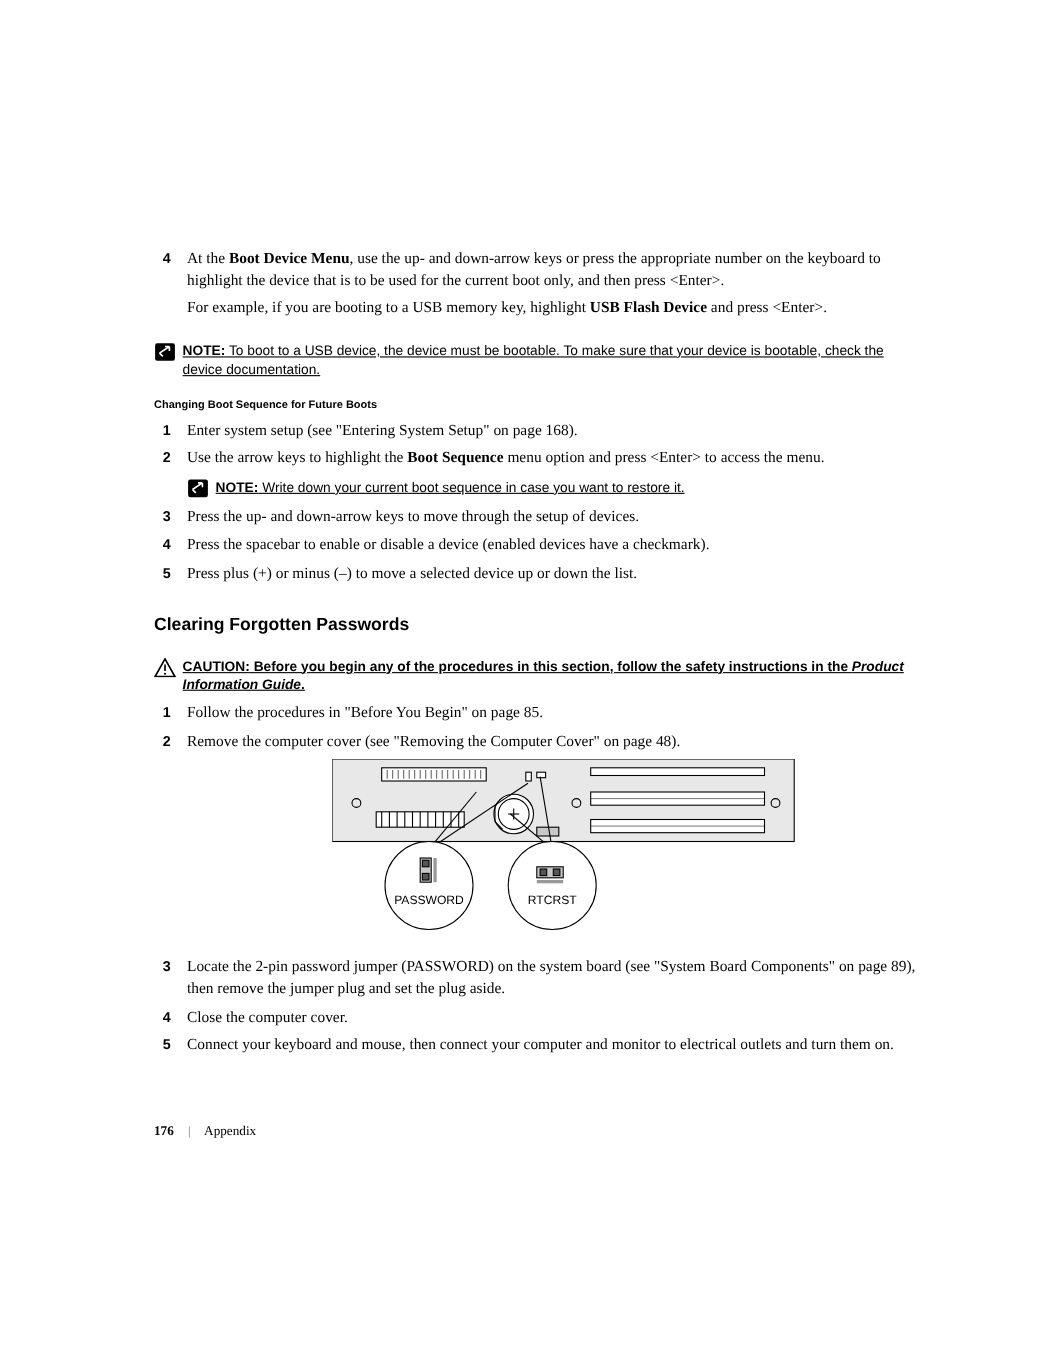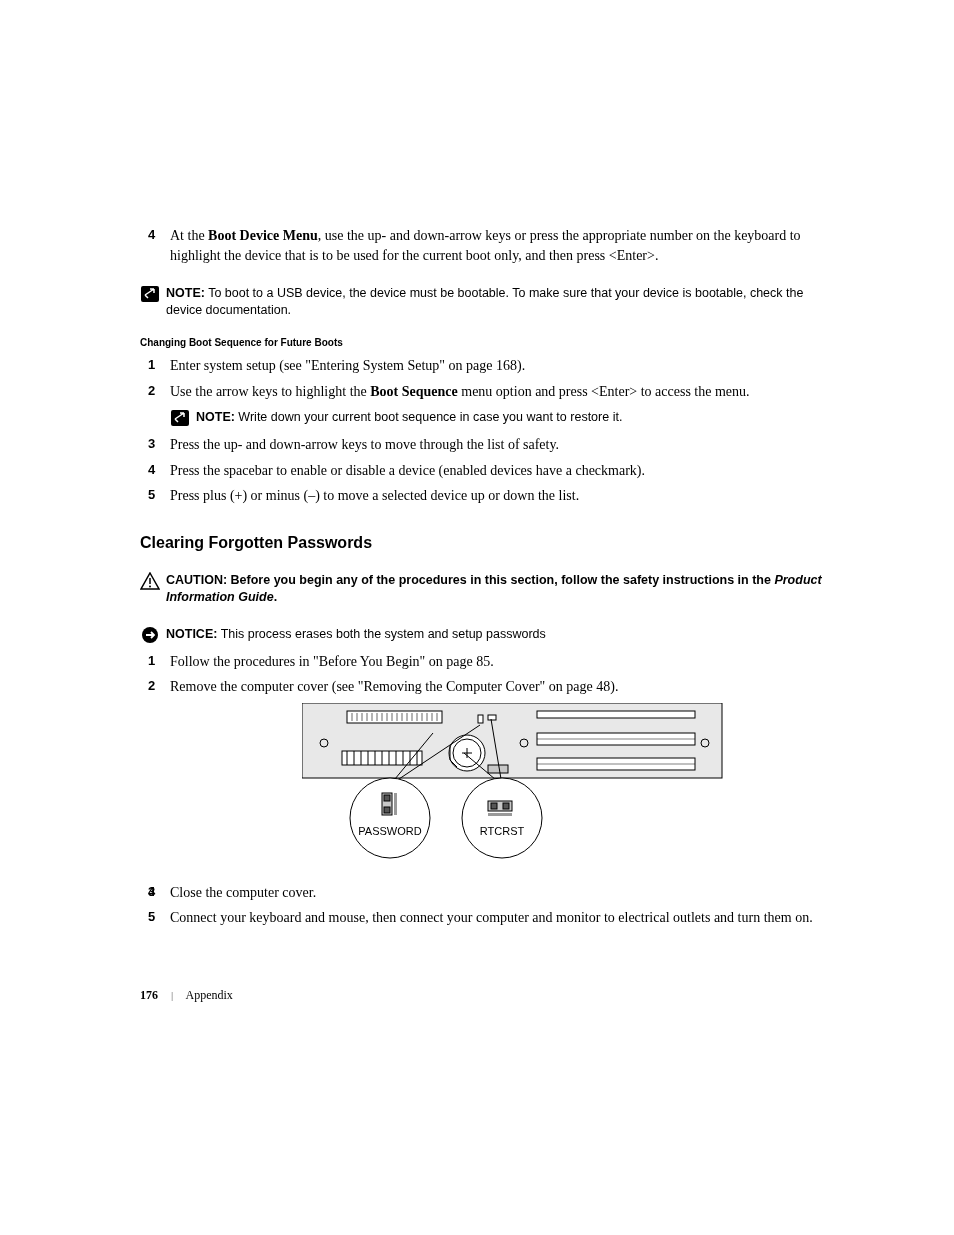--- a/index.html
+++ b/index.html
@@ -34,20 +34,21 @@
     top: 0;
     font-family: Arial, Helvetica, sans-serif;
     font-weight: bold;
     font-size: 13px;
   }
   .para-indent { margin-left: 30px; margin-top: 6px; line-height: 1.4; }
   .note-row {
     display: flex;
     align-items: flex-start;
     margin: 20px 0 8px 0;
+    text-decoration: underline;
   }
   .note-icon {
     width: 20px; height: 18px;
     margin-right: 6px;
     flex-shrink: 0;
     display: flex; align-items: center; justify-content: center;
   }
   .note-text {
     font-family: Arial, Helvetica, sans-serif;
     font-size: 12.5px;
@@ -87,20 +88,23 @@
 <body>
 
 <div class="page">
 
   <ol class="num-list">
     <li>
       <span class="num">4</span>
       <span>
         <span>At the </span><span class="bold">Boot Device Menu</span><span>, use the up- and down-arrow keys or press the appropriate number on the keyboard to highlight the device that is to be used for the current boot only, and then press &lt;Enter&gt;.</span>
       </span>
+      <div class="para-indent" style="margin-left:0; margin-top:6px;">
+        <span>For example, if you are booting to a USB memory key, highlight </span><span class="bold">USB Flash Device</span><span> and press &lt;Enter&gt;.</span>
+      </div>
     </li>
   </ol>
 
   <div class="note-row" style="margin-left:0;">
     <span class="note-icon">
       <svg width="20" height="18" viewBox="0 0 20 18">
         <rect x="1" y="1" width="18" height="16" rx="2" fill="#000"></rect>
         <path d="M5 10 L14 4 M5 10 L8 13 M14 4 L14 8 M14 4 L10 4" stroke="#fff" stroke-width="1.5" fill="none"></path>
       </svg>
     </span>
@@ -129,21 +133,21 @@
             <path d="M5 10 L14 4 M5 10 L8 13 M14 4 L14 8 M14 4 L10 4" stroke="#fff" stroke-width="1.5" fill="none"></path>
           </svg>
         </span>
         <div class="note-text">
           <span class="label">NOTE:</span><span> Write down your current boot sequence in case you want to restore it.</span>
         </div>
       </div>
     </li>
     <li>
       <span class="num">3</span>
-      <span>Press the up- and down-arrow keys to move through the list of safety.</span>
+      <span>Press the up- and down-arrow keys to move through the setup of devices.</span>
     </li>
     <li>
       <span class="num">4</span>
       <span>Press the spacebar to enable or disable a device (enabled devices have a checkmark).</span>
     </li>
     <li>
       <span class="num">5</span>
       <span>Press plus (+) or minus (–) to move a selected device up or down the list.</span>
     </li>
   </ol>
@@ -156,31 +160,20 @@
         <path d="M10 1 L19 17 L1 17 Z" fill="none" stroke="#000" stroke-width="1.5"></path>
         <line x1="10" y1="6" x2="10" y2="12" stroke="#000" stroke-width="1.5"></line>
         <circle cx="10" cy="14.5" r="1" fill="#000"></circle>
       </svg>
     </span>
     <div class="note-text">
       <span class="label">CAUTION:</span><span class="bold"> Before you begin any of the procedures in this section, follow the safety instructions in the </span><span class="bold italic">Product Information Guide</span><span class="bold">.</span>
     </div>
   </div>
 
-  <div class="note-row">
-    <span class="note-icon">
-      <svg width="20" height="18" viewBox="0 0 20 18">
-        <circle cx="10" cy="9" r="8" fill="#000"></circle>
-        <path d="M6 9 L14 9 M11 6 L14 9 L11 12" stroke="#fff" stroke-width="1.8" fill="none"></path>
-      </svg>
-    </span>
-    <div class="note-text">
-      <span class="label">NOTICE:</span><span> This process erases both the system and setup passwords</span>
-    </div>
-  </div>
 
   <ol class="num-list">
     <li>
       <span class="num">1</span>
       <span>Follow the procedures in "Before You Begin" on page 85.</span>
     </li>
     <li>
       <span class="num">2</span>
       <span>Remove the computer cover (see "Removing the Computer Cover" on page 48).</span>
     </li>
@@ -266,20 +259,21 @@
       <rect x="189" y="100" width="6" height="6" fill="#555" stroke="#000"></rect>
       <rect x="201" y="100" width="6" height="6" fill="#555" stroke="#000"></rect>
       <rect x="186" y="110" width="24" height="3" fill="#999"></rect>
       <text x="200" y="132" text-anchor="middle" class="callout-text" font-family="Arial" font-size="11">RTCRST</text>
     </svg>
   </div>
 
   <ol class="num-list">
     <li>
       <span class="num">3</span>
+      <span>Locate the 2-pin password jumper (PASSWORD) on the system board (see "System Board Components" on page 89), then remove the jumper plug and set the plug aside.</span>
     </li>
     <li>
       <span class="num">4</span>
       <span>Close the computer cover.</span>
     </li>
     <li>
       <span class="num">5</span>
       <span>Connect your keyboard and mouse, then connect your computer and monitor to electrical outlets and turn them on.</span>
     </li>
   </ol>

